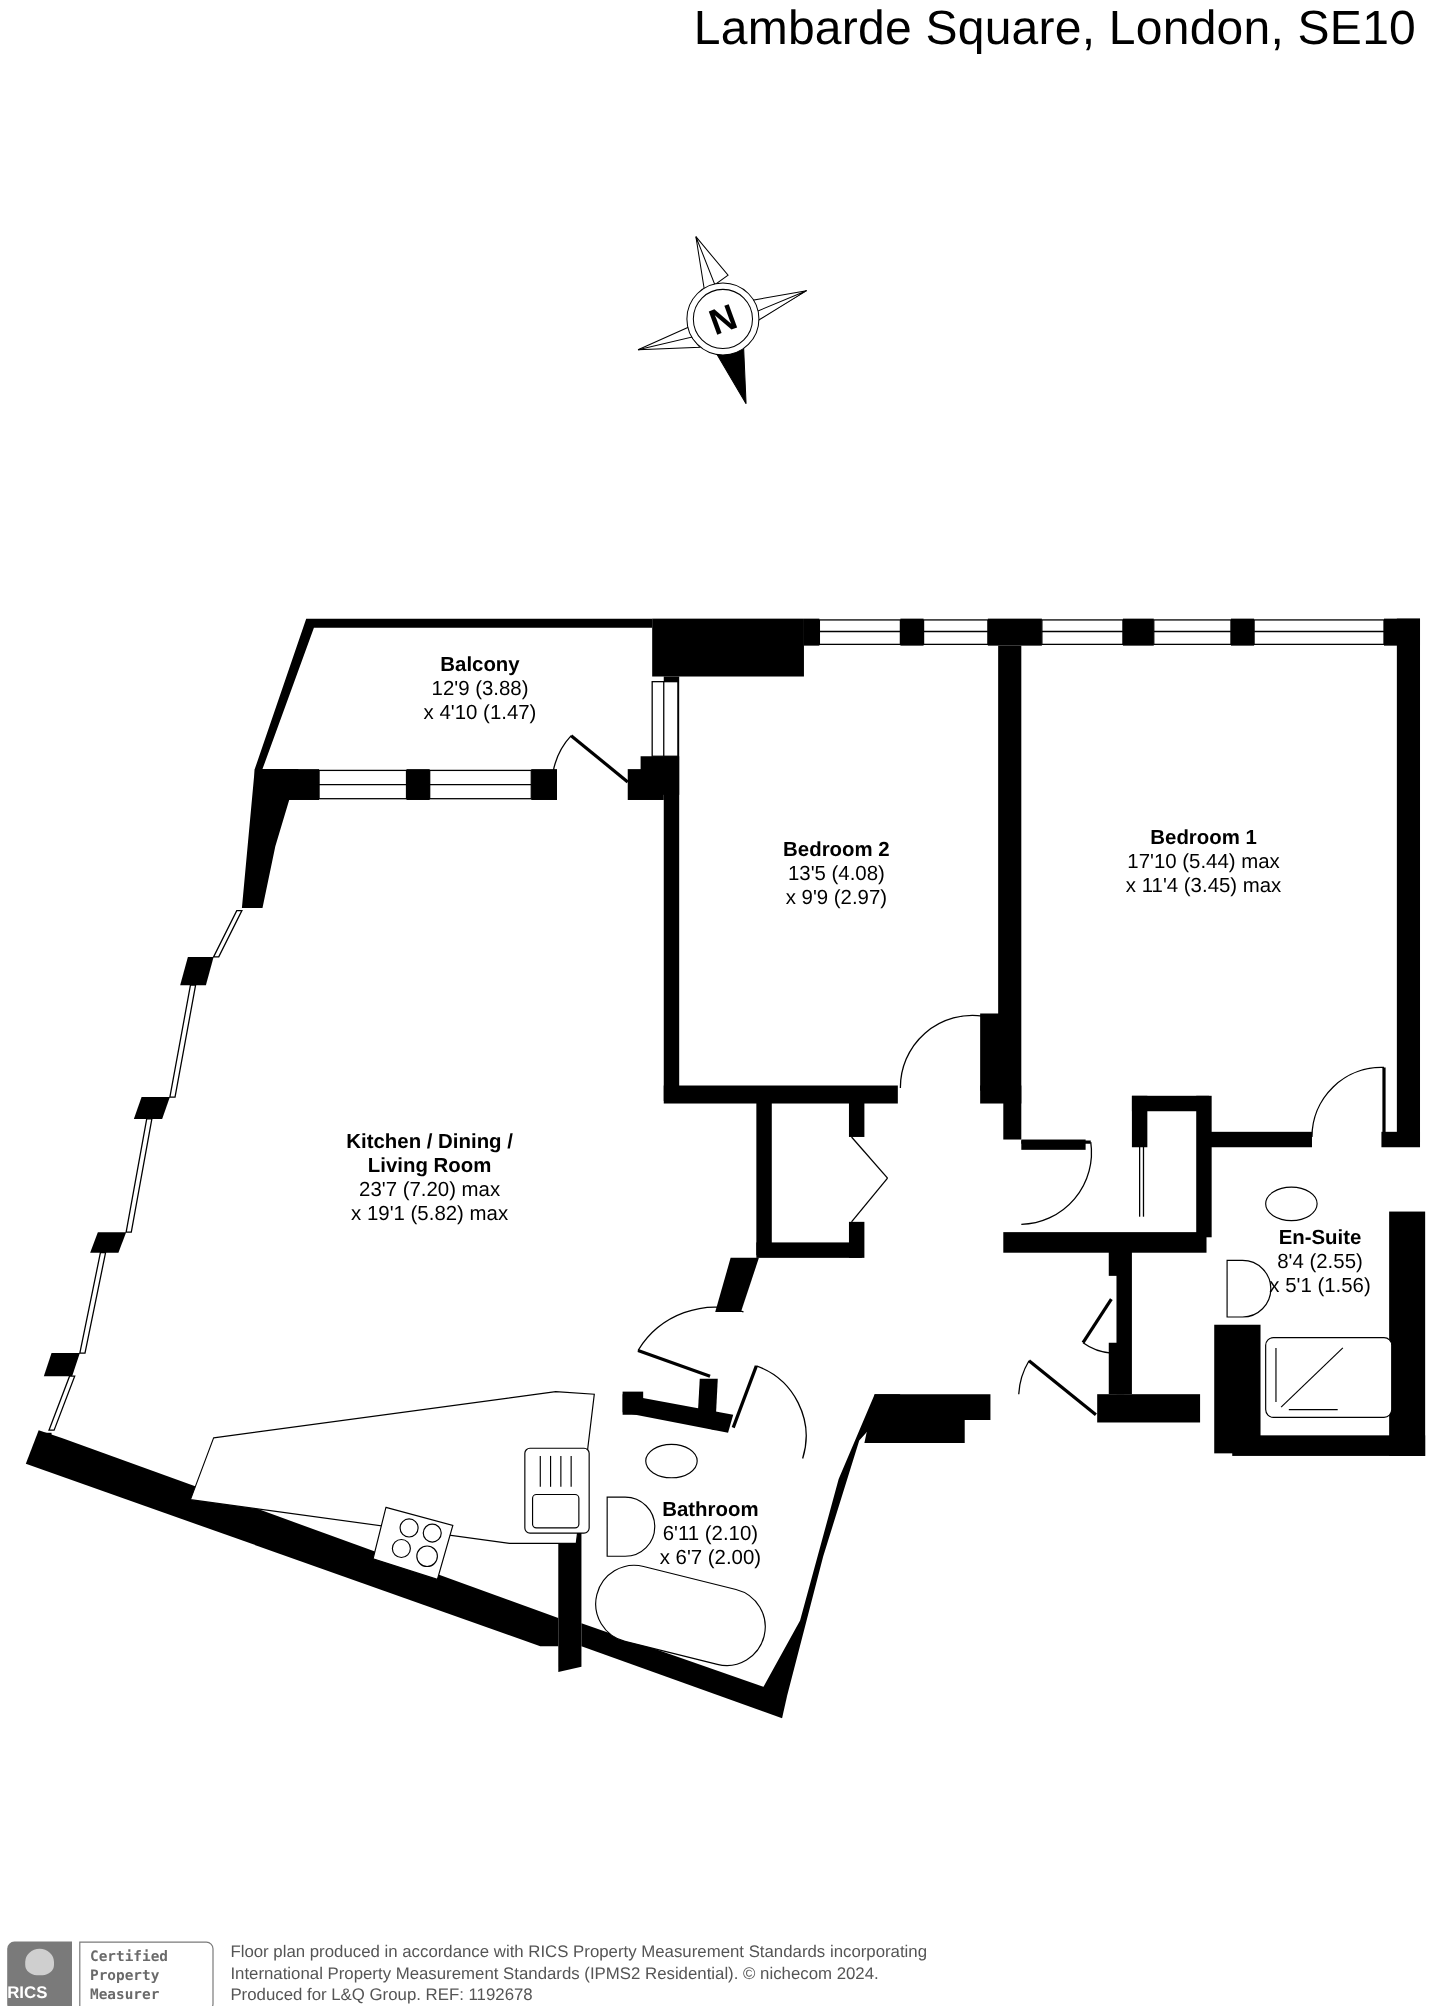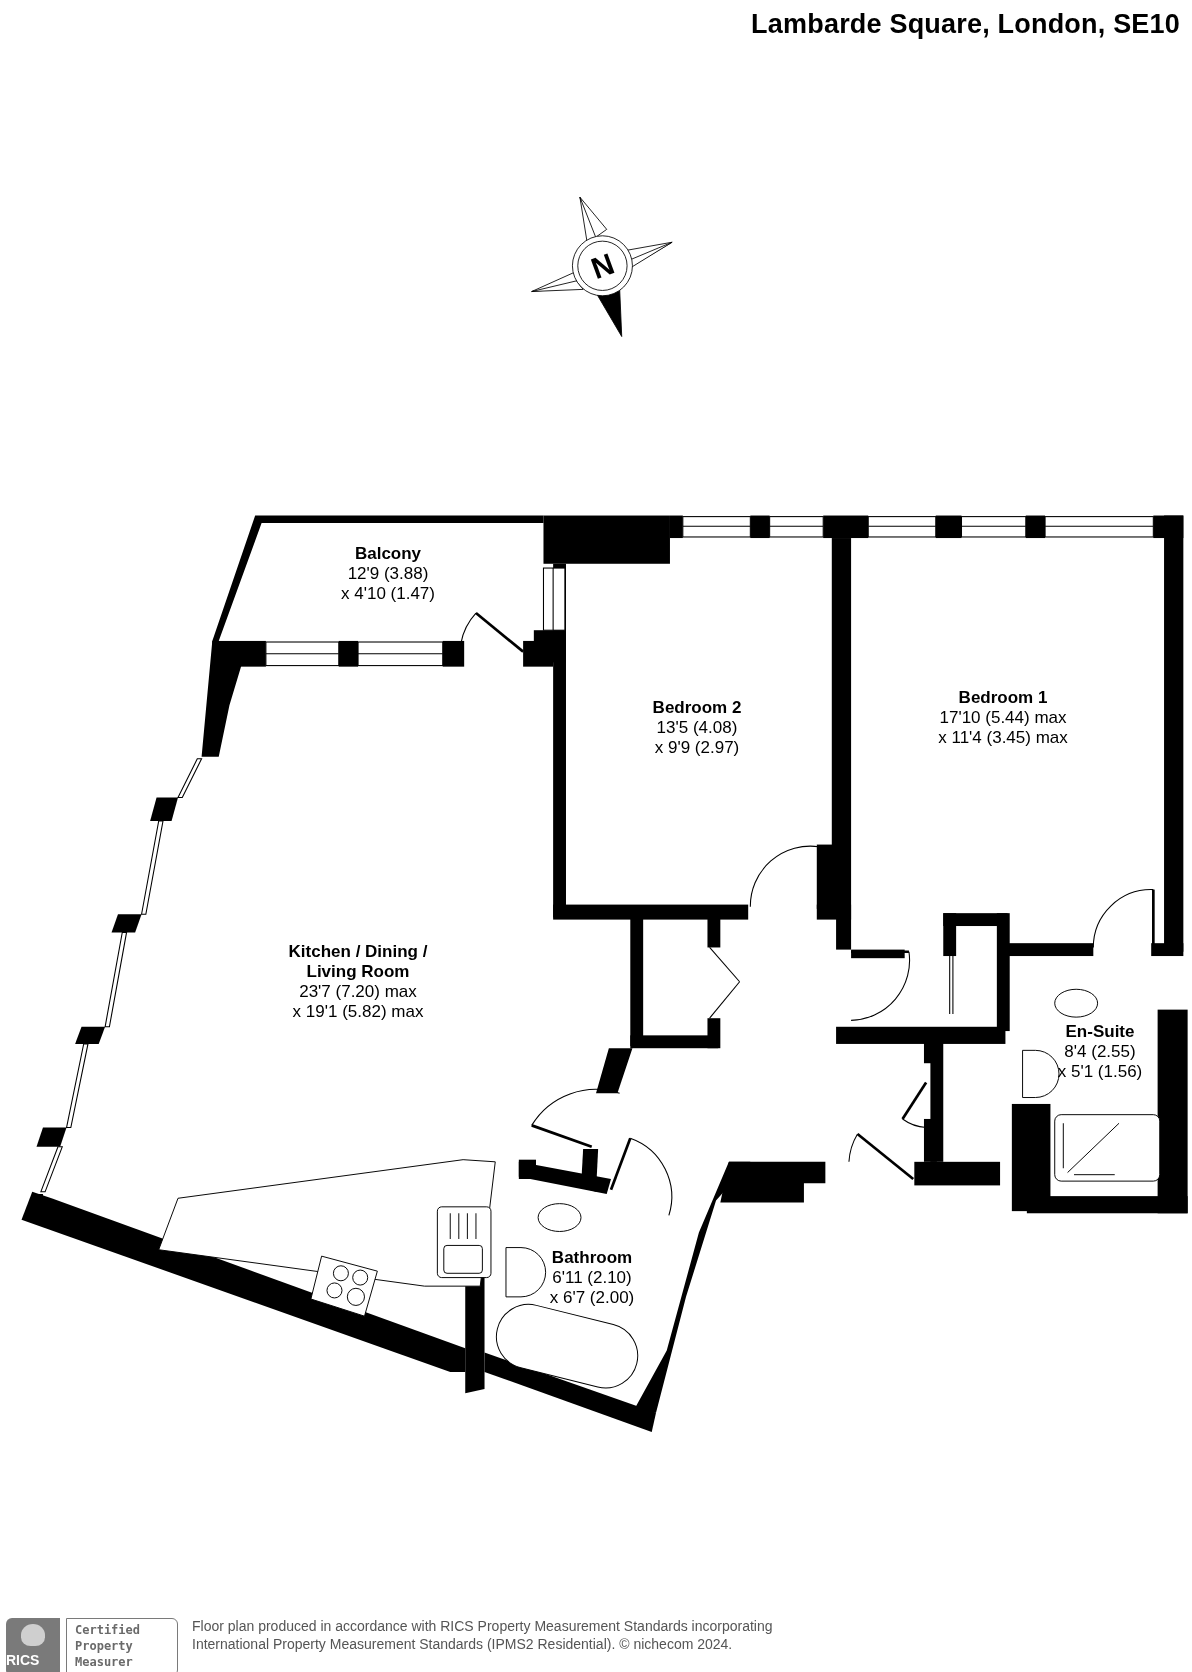--- a/index.html
+++ b/index.html
@@ -1,18 +1,18 @@
 <!DOCTYPE html>
 <html><head>
 <meta charset="utf-8">
 <style>
   html,body{margin:0;padding:0;background:#ffffff;}
   body{width:1192px;height:1672px;position:relative;overflow:hidden;font-family:"Liberation Sans",sans-serif;color:#000;}
   .header{position:absolute;right:12px;top:0;text-align:right;}
-  .title{font-weight:bold;font-size:27px;line-height:44px;margin-top:2px;letter-spacing:0.2px;}
+  .title{font-weight:normal;font-size:40px;line-height:44px;margin-top:2px;letter-spacing:0.2px;}
   .area{font-size:24px;line-height:28px;margin-top:12px;}
   .area small{font-size:14px;}
   .note{font-size:15px;line-height:18px;margin-top:10px;}
   svg.plan{position:absolute;left:0;top:0;}
   .room-label{position:absolute;text-align:center;font-size:17px;line-height:20px;white-space:nowrap;transform:translateX(-50%);}
   .room-label .rname{font-weight:bold;display:block;}
   .room-label .rdim{display:block;}
   .footer{position:absolute;left:0;top:1614px;width:1192px;height:58px;}
   .rics-badge{position:absolute;left:6px;top:4px;width:173px;height:58px;}
   .rics-left{position:absolute;left:0;top:0;width:54px;height:58px;background:#7a7a7a;border-radius:6px 0 0 6px;color:#fff;}
@@ -179,21 +179,21 @@
 
     <ellipse cx="1004" cy="936" rx="20" ry="13"></ellipse>
     <path d="M954,980 L966,980 A22,22 0 0 1 966,1024 L954,1024 Z"></path>
     <rect x="984" y="1040" width="98" height="62" rx="6"></rect>
     <line x1="992" y1="1048" x2="992" y2="1090"></line>
       <line x1="996" y1="1094" x2="1044" y2="1048"></line>
       <line x1="1002" y1="1096" x2="1040" y2="1096"></line>
   </g>
 </svg>
 
-<div class="room-label" style="left:388px;top:544px;">
+<div class="room-label" style="left:400px;top:544px;">
   <span class="rname">Balcony</span>
   <span class="rdim">12'9 (3.88)</span>
   <span class="rdim">x 4'10 (1.47)</span>
 </div>
 <div class="room-label" style="left:697px;top:698px;">
   <span class="rname">Bedroom 2</span>
   <span class="rdim">13'5 (4.08)</span>
   <span class="rdim">x 9'9 (2.97)</span>
 </div>
 <div class="room-label" style="left:1003px;top:688px;">
@@ -226,14 +226,15 @@
     </div>
     <div class="rics-right">
       <span>Certified</span>
       <span>Property</span>
       <span>Measurer</span>
     </div>
   </div>
   <div class="footer-text">
     <span>Floor plan produced in accordance with RICS Property Measurement Standards incorporating</span>
     <span>International Property Measurement Standards (IPMS2 Residential).   © nichecom 2024.</span>
+    <span>Produced for L&amp;Q Group.   REF:  1192678</span>
   </div>
 </div>
 
 </body></html>

